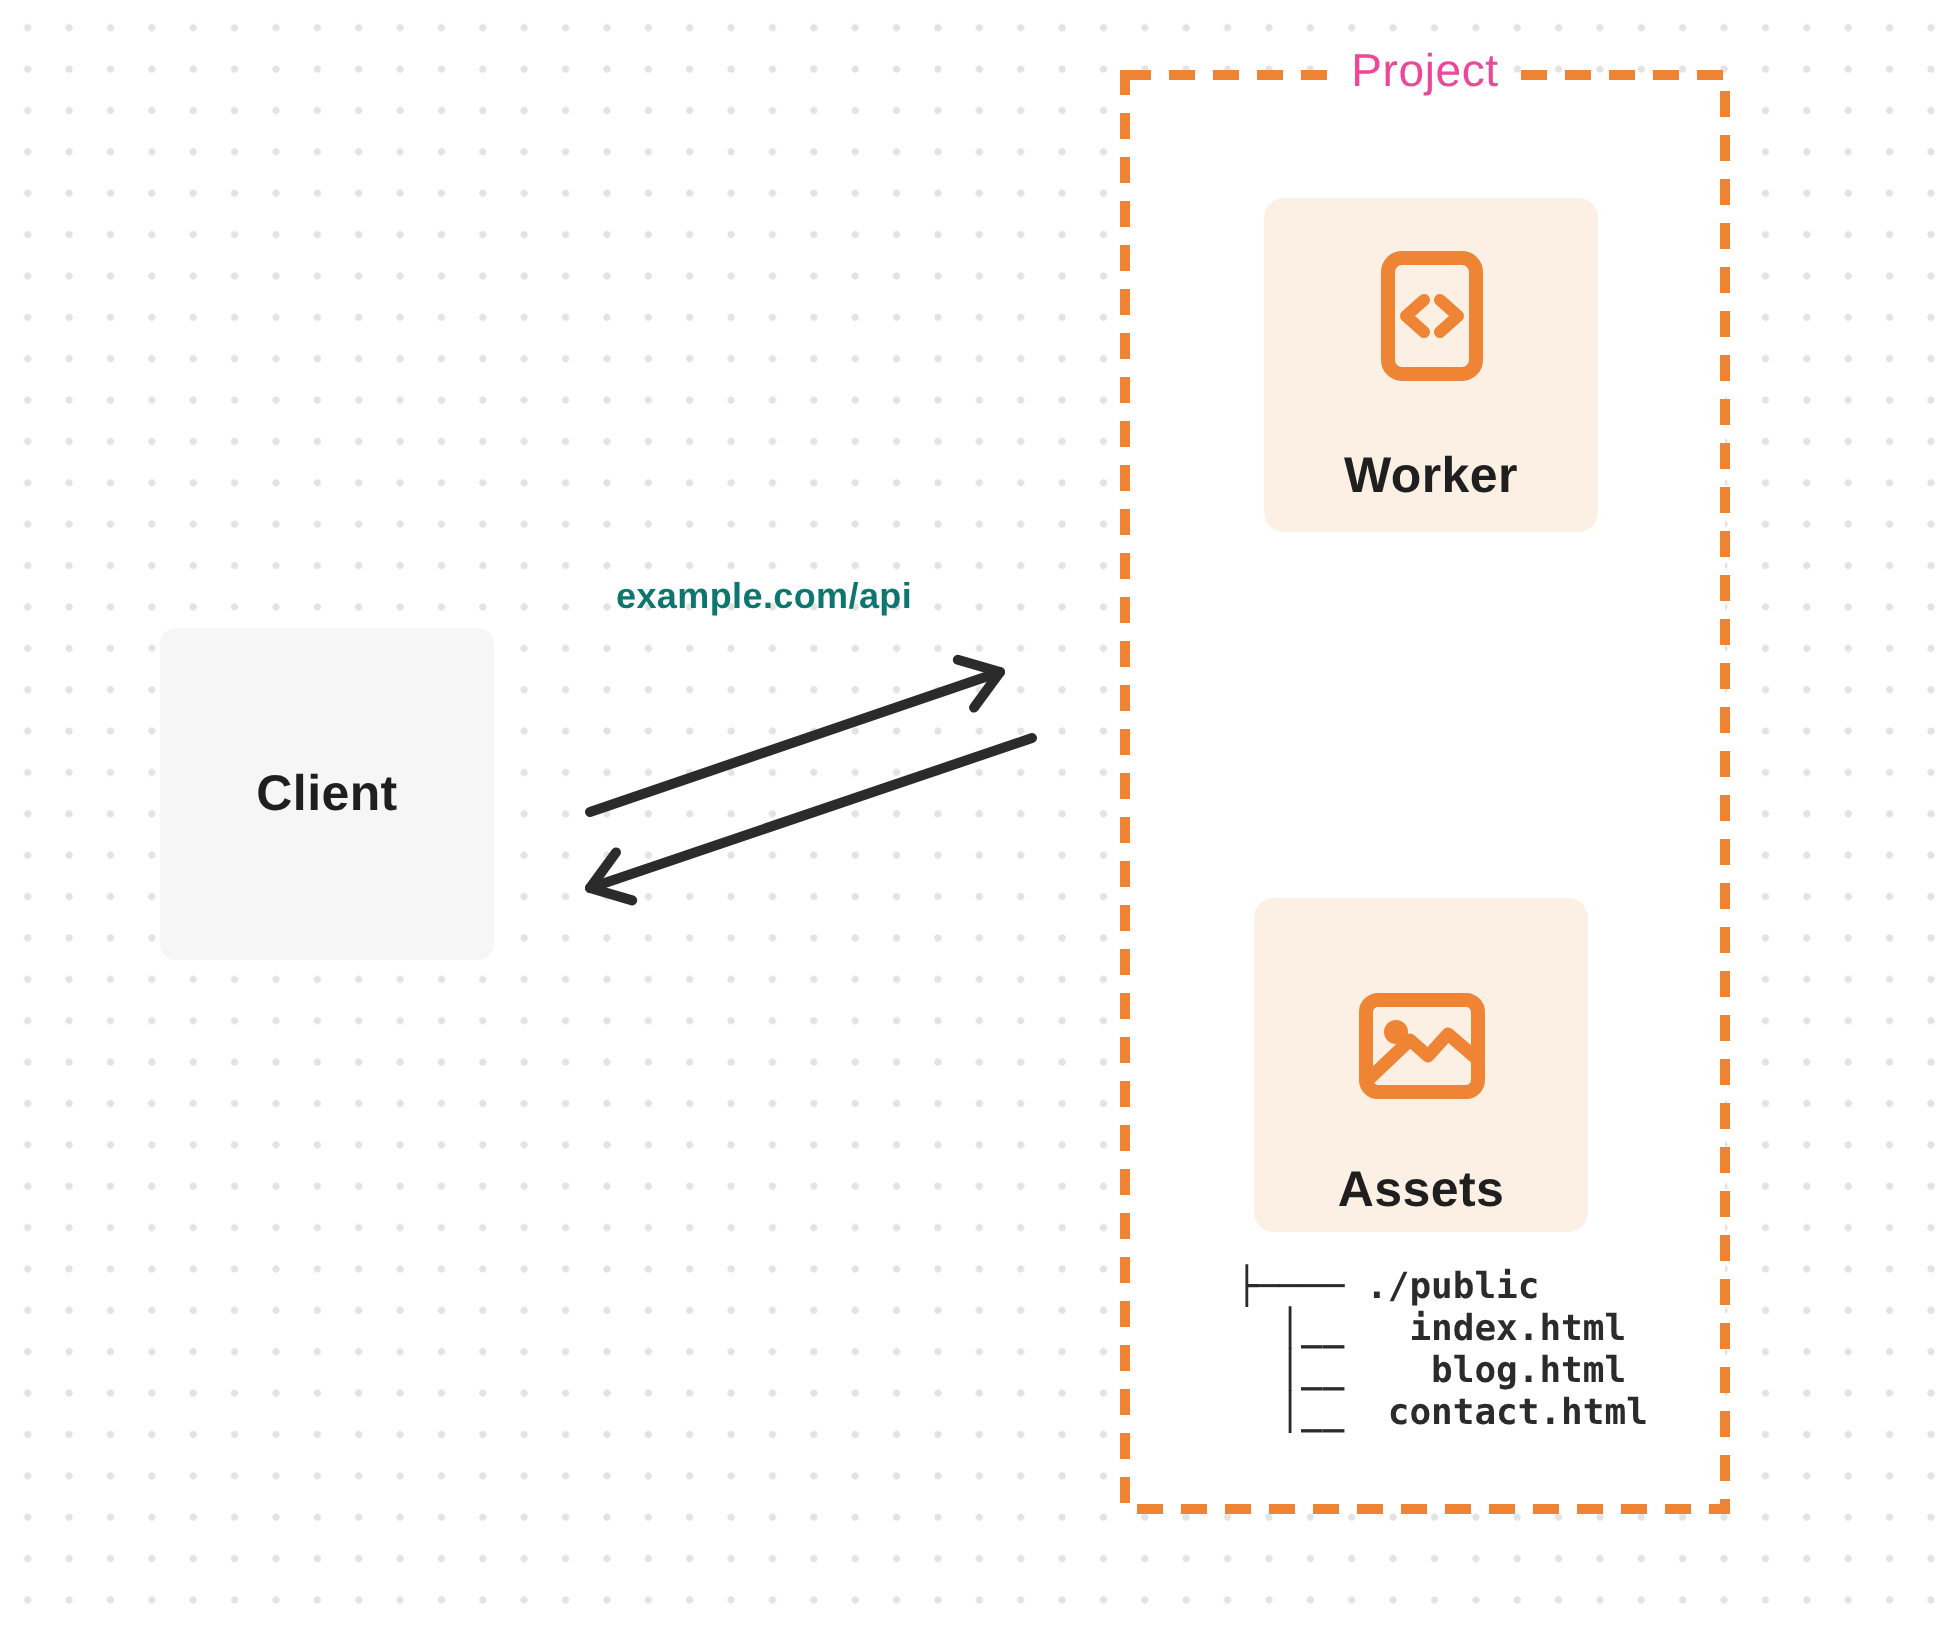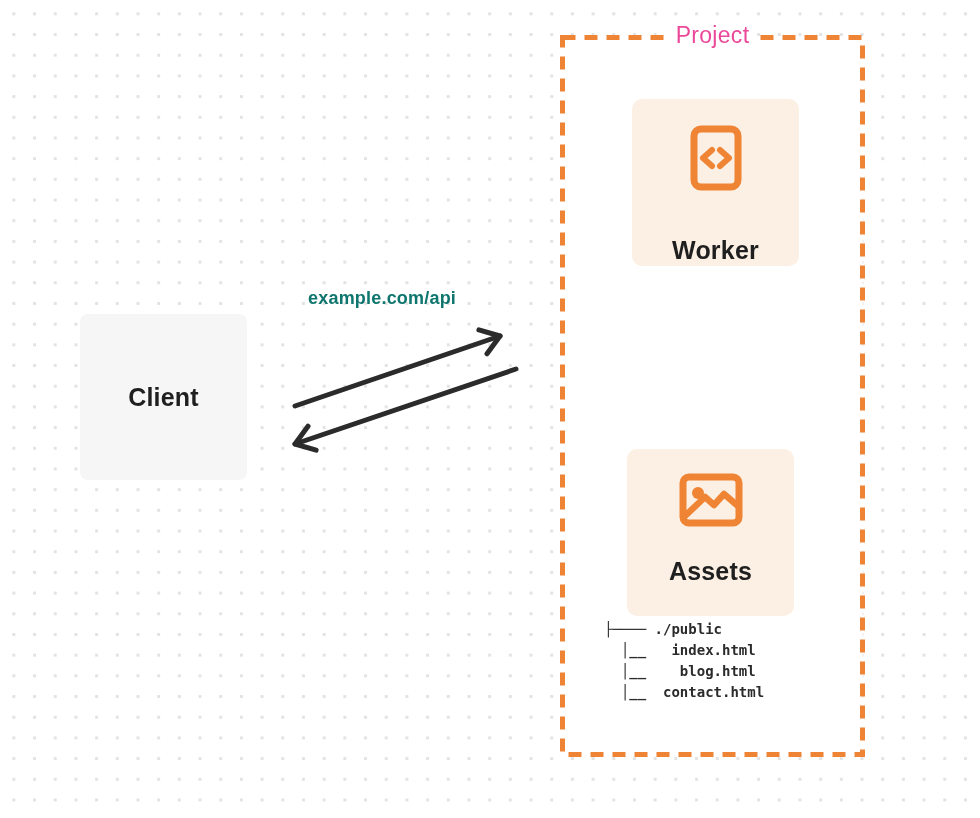--- a/index.html
+++ b/index.html
@@ -15,41 +15,41 @@
   .overlay{position:absolute;left:0;top:0;}
   .box{
     position:absolute;display:flex;flex-direction:column;
     align-items:center;justify-content:flex-start;border-radius:10px;
   }
   .client-box{
     left:80px;top:314px;width:167px;height:166px;
     background:#F6F6F7;border-radius:8px;justify-content:center;
   }
   .card{background:#FCF0E4;}
-  .worker-card{left:632px;top:99px;width:167px;height:167px;padding-top:26px;box-sizing:border-box;gap:13px;}
+  .worker-card{left:632px;top:99px;width:167px;height:167px;padding-top:26px;box-sizing:border-box;}
   .worker-card .icon-wrap{margin-bottom:28px;}
-  .assets-card{left:627px;top:449px;width:167px;height:167px;padding-top:24px;box-sizing:border-box;}
+  .assets-card{left:627px;top:449px;width:167px;height:167px;padding-top:47px;box-sizing:border-box;}
   .assets-card .icon-wrap{margin-bottom:26px;}
   .node-label{font-size:25px;font-weight:700;color:#1F1F1F;letter-spacing:.2px;}
   .project-title{
     position:absolute;left:560px;top:22px;width:305px;
     text-align:center;pointer-events:none;
   }
   .project-title span{
     display:inline-block;background:#ffffff;padding:0 6px;
     font-size:23px;font-weight:400;color:#ec4899;letter-spacing:.3px;
   }
   .request-label{
     position:absolute;left:308px;top:288px;
     font-size:18px;font-weight:700;color:#0f766e;letter-spacing:.2px;
   }
   .file-tree{
-    position:absolute;left:604px;top:619px;margin:0;
+    position:absolute;left:604px;top:619px;margin:14px;
     font-family:"DejaVu Sans Mono","Liberation Mono",monospace;
-    font-size:14px;line-height:21px;font-weight:700;color:#2B2B2B;
+    font-size:18px;line-height:21px;font-weight:700;color:#2B2B2B;
   }
 </style>
 </head>
 <body>
 
 <svg class="overlay" width="980" height="818" viewBox="0 0 980 818">
   <rect x="562.5" y="37.5" width="300" height="717" fill="#ffffff" stroke="#EE8434" stroke-width="5" stroke-dasharray="13 9"></rect>
   <g stroke="#2B2B2B" stroke-width="5" stroke-linecap="round" stroke-linejoin="round" fill="none">
     <g>
       <line x1="295" y1="406" x2="500" y2="336"></line>

